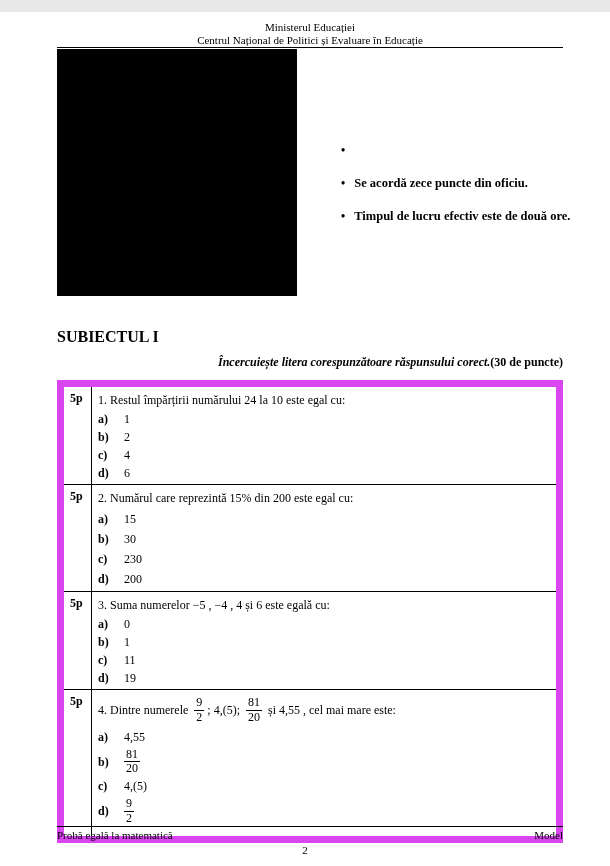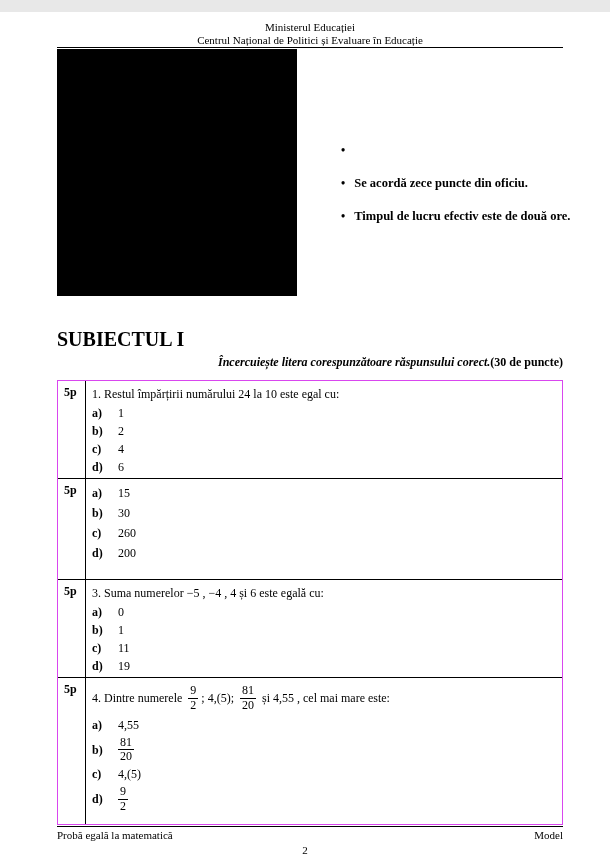--- a/index.html
+++ b/index.html
@@ -19,28 +19,28 @@
                  border-top:1.5px solid #000; }
   
   .redacted { position:absolute; top:37px; left:57px; width:240px; height:247px;
               background:#000; }
   
   .notices { position:absolute; top:131px; left:341px; width:232px; }
   .notice { display:flex; gap:9px; font-weight:bold; font-size:12.5px;
             line-height:14px; margin-bottom:19px; }
   .notice .dot { font-size:12px; line-height:14px; }
   
-  .subj-title { position:absolute; top:316px; left:57px; font-weight:bold; font-size:20px; }
+  .subj-title { position:absolute; top:316px; left:57px; font-weight:bold; font-size:16px; }
   .instr-row { position:absolute; top:343px; left:57px; width:506px;
                display:flex; justify-content:flex-end; font-size:12px; }
   .instr-left { font-weight:bold; font-style:italic; }
   .instr-right { font-weight:bold; }
   
   .qtable { position:absolute; top:368px; left:57px; width:506px;
-            border:1px solid #d946ef; box-sizing:border-box; font-size:12px; }
+            border:7px solid #d946ef; box-sizing:border-box; font-size:12px; }
   .qrow { display:flex; border-bottom:1px solid #000; box-sizing:border-box; }
   .qrow:last-child { border-bottom:none; }
   .r0 { min-height:92px; } .r1 { min-height:101px; } .r2 { min-height:91px; }
   .r3 { min-height:146px; }
   .points { width:28px; flex-shrink:0; border-right:1px solid #000;
             font-weight:bold; padding:4px 0 0 6px; box-sizing:border-box; }
   .qcontent { flex:1; padding:4px 4px 2px 6px; }
   .qtext { line-height:18px; margin-bottom:1px; }
   .r1 .qtext { line-height:19px; }
   .opt { display:flex; line-height:18px; align-items:center; }
@@ -120,31 +120,32 @@
         <div class="opt">
           <span class="letter">d)</span>
           <span class="val">6</span>
         </div>
       </div>
     </div>
 
     <div class="qrow r1">
       <div class="points">5p</div>
       <div class="qcontent">
+        <div class="qtext">2. Numărul care reprezintă 15% din 200 este egal cu:</div>
         <div class="opt">
           <span class="letter">a)</span>
           <span class="val">15</span>
         </div>
         <div class="opt">
           <span class="letter">b)</span>
           <span class="val">30</span>
         </div>
         <div class="opt">
           <span class="letter">c)</span>
-          <span class="val">260</span>
+          <span class="val">230</span>
         </div>
         <div class="opt">
           <span class="letter">d)</span>
           <span class="val">200</span>
         </div>
       </div>
     </div>
 
     <div class="qrow r2">
       <div class="points">5p</div>

